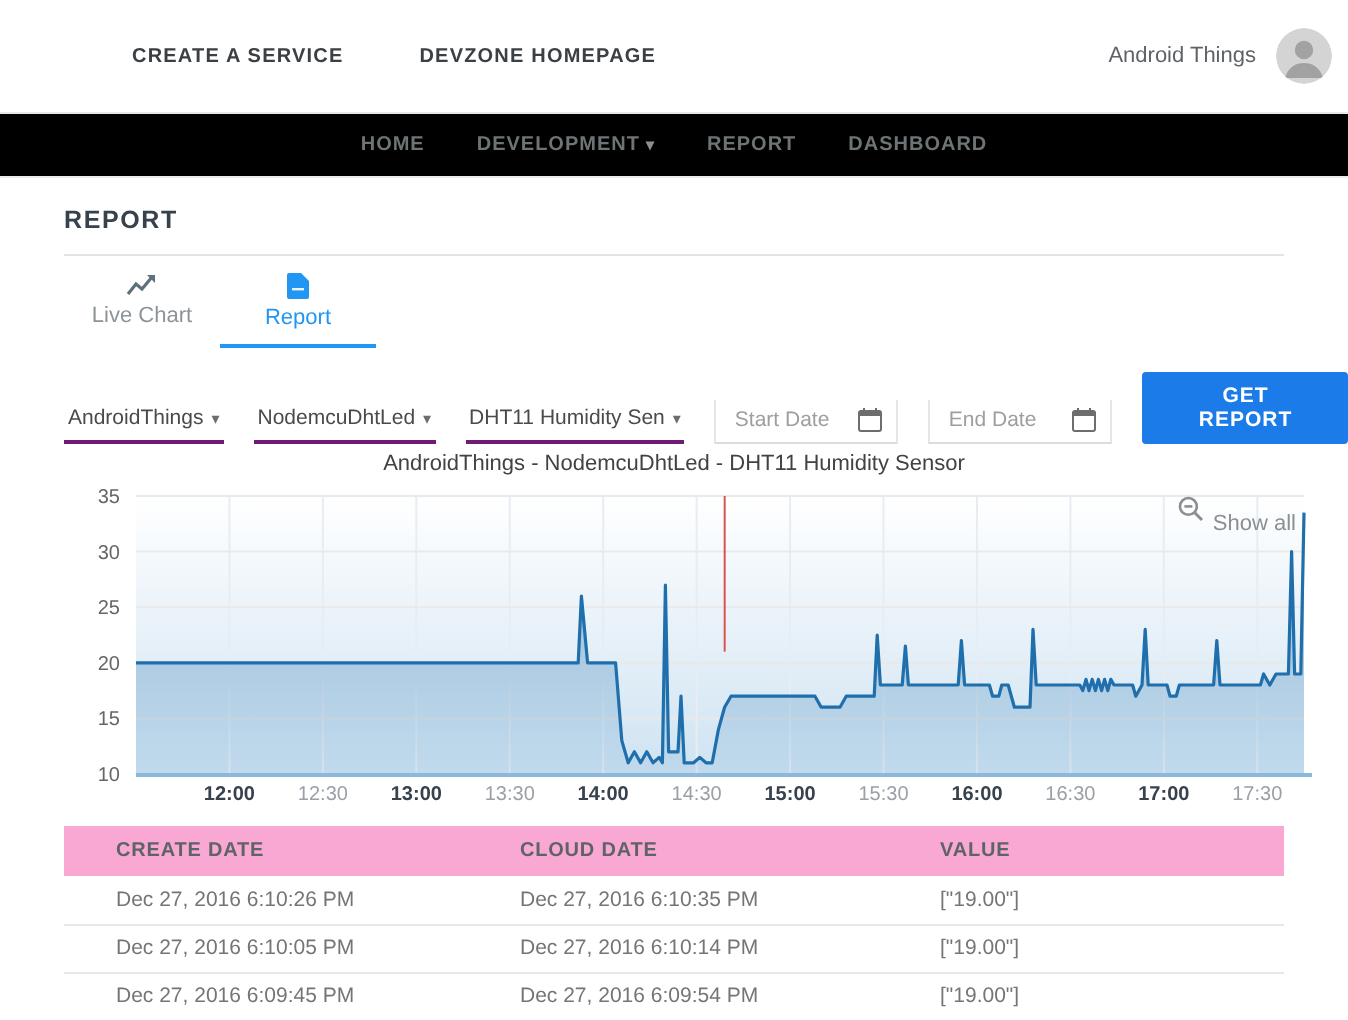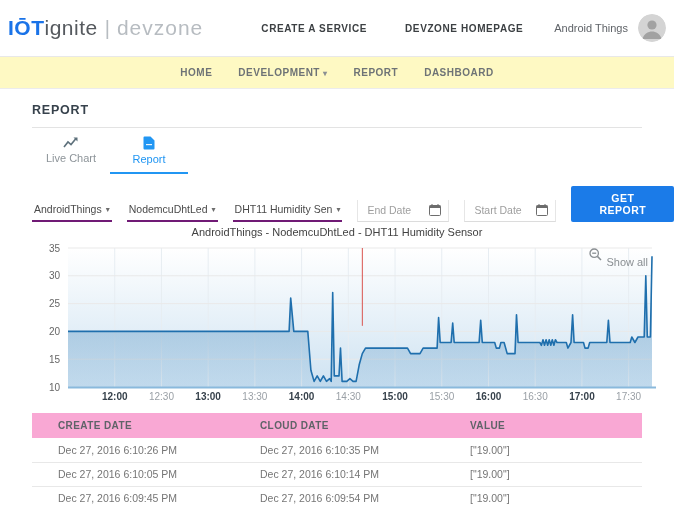--- a/index.html
+++ b/index.html
@@ -14,21 +14,21 @@
   .logo .ignite { color:#55595e; font-size:21px; font-weight:300; letter-spacing:0.5px; }
   .logo .bar { color:#b7bcc1; font-size:20px; margin:0 7px; font-weight:300; }
   .logo .devzone { color:#b7bcc1; font-size:21px; font-weight:300; letter-spacing:1px; }
   .header-nav { display:flex; gap:38px; margin-left:58px; }
   .header-nav .hlink { font-size:10px; font-weight:bold; color:#3c4043; letter-spacing:0.6px; cursor:pointer; }
   .header-right { margin-left:auto; display:flex; align-items:center; gap:10px; }
   .user-name { font-size:11px; color:#5f6368; }
   .avatar { width:28px; height:28px; border-radius:50%; overflow:hidden; cursor:pointer; }
 
   
-  .subnav { height:32px; border-bottom:1px solid #ececec; display:flex; align-items:center; justify-content:center; gap:26px; background:#fef9c3; }
+  .subnav { height:32px; border-bottom:1px solid #ececec; display:flex; align-items:center; justify-content:center; gap:26px; background:#000000; }
   .subnav .slink { font-size:10px; font-weight:bold; color:#6e7control376; color:#6e7376; letter-spacing:0.5px; cursor:pointer; }
   .subnav .caret { font-size:8px; color:#8a8f93; margin-left:3px; }
 
   
   .content { padding:0 32px; }
   .page-title { margin-top:14px; font-size:12.5px; font-weight:bold; color:#37424c; letter-spacing:0.8px; }
   .title-divider { border:none; border-top:1px solid #e3e3e3; margin-top:10px; }
 
   .tabs { display:flex; margin-top:2px; }
   .tab { width:78px; padding:6px 0 7px 0; display:flex; flex-direction:column; align-items:center; gap:3px; cursor:pointer; border-bottom:2px solid transparent; }
@@ -63,26 +63,20 @@
   .data-table th { background:#f9a8d4; font-size:10px; font-weight:bold; color:#5f6368; letter-spacing:0.4px; text-align:left; height:25px; }
   .data-table td { font-size:10.5px; color:#757575; height:24px; border-bottom:1px solid #e8e8e8; }
   .data-table th:first-child, .data-table td:first-child { padding-left:26px; }
 </style>
 </head>
 <body>
 
 <div class="screen">
 
   <div class="header">
-    <div class="logo">
-      <span class="iot">IŌT</span>
-        <span class="ignite">ignite</span>
-      <span class="bar">|</span>
-      <span class="devzone">devzone</span>
-    </div>
     <div class="header-nav">
       <span class="hlink">CREATE A SERVICE</span>
       <span class="hlink">DEVZONE HOMEPAGE</span>
     </div>
     <div class="header-right">
       <span class="user-name">Android Things</span>
       <div class="avatar">
         <svg width="28" height="28" viewBox="0 0 28 28">
           <circle cx="14" cy="14" r="14" fill="#d4d4d4"></circle>
           <circle cx="14" cy="11" r="4.6" fill="#a2a2a2"></circle>
@@ -127,30 +121,30 @@
       </div>
       <div class="select-field" style="width:120px">
         <span class="sel-text">NodemcuDhtLed</span>
         <span class="caret">▾</span>
       </div>
       <div class="select-field" style="width:120px">
         <span class="sel-text">DHT11 Humidity Sen</span>
         <span class="caret">▾</span>
       </div>
       <div class="date-field">
-        <input type="text" placeholder="End Date" style="">
+        <input type="text" placeholder="Start Date" style="">
         <svg width="12" height="12" viewBox="0 0 12 12">
           <rect x="0.5" y="1.5" width="11" height="10" rx="1" fill="none" stroke="#6d6d6d"></rect>
           <line x1="3" y1="0" x2="3" y2="3" stroke="#6d6d6d"></line>
           <line x1="9" y1="0" x2="9" y2="3" stroke="#6d6d6d"></line>
           <rect x="0.5" y="1.5" width="11" height="2.5" fill="#6d6d6d"></rect>
         </svg>
       </div>
       <div class="date-field">
-        <input type="text" placeholder="Start Date" style="">
+        <input type="text" placeholder="End Date" style="">
         <svg width="12" height="12" viewBox="0 0 12 12">
           <rect x="0.5" y="1.5" width="11" height="10" rx="1" fill="none" stroke="#6d6d6d"></rect>
           <line x1="3" y1="0" x2="3" y2="3" stroke="#6d6d6d"></line>
           <line x1="9" y1="0" x2="9" y2="3" stroke="#6d6d6d"></line>
           <rect x="0.5" y="1.5" width="11" height="2.5" fill="#6d6d6d"></rect>
         </svg>
       </div>
       <button class="get-report-btn">GET REPORT</button>
     </div>
 

